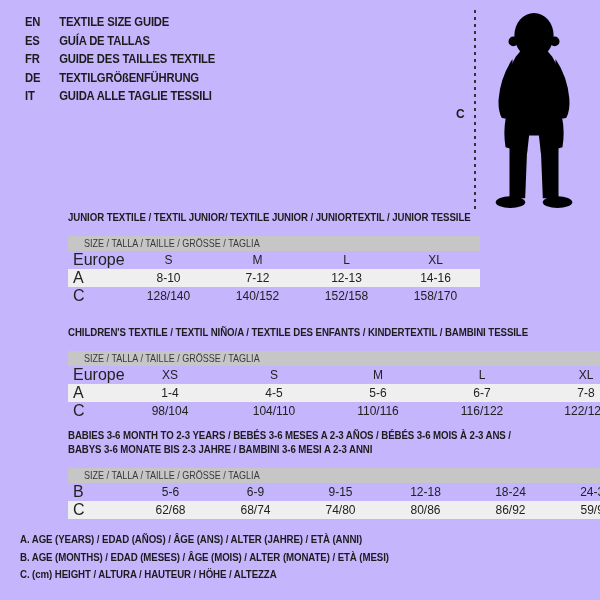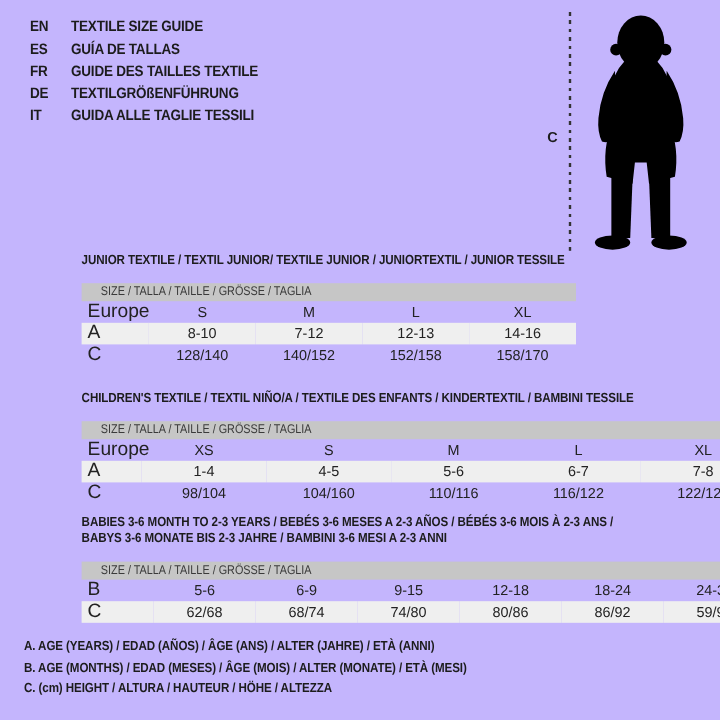--- a/index.html
+++ b/index.html
@@ -179,21 +179,21 @@
               <th>A</th>
               <td>1-4</td>
               <td>4-5</td>
               <td>5-6</td>
               <td>6-7</td>
               <td>7-8</td>
             </tr>
             <tr>
               <th>C</th>
               <td>98/104</td>
-              <td>104/160</td>
+              <td>104/110</td>
               <td>110/116</td>
               <td>116/122</td>
               <td>122/128</td>
             </tr>
           </tbody>
         </table>
       </section>
       <section class="section sec-2">
         <div class="section-heading">BABIES 3-6 MONTH TO 2-3 YEARS / BEBÉS 3-6 MESES A 2-3 AÑOS / BÉBÉS 3-6 MOIS À 2-3 ANS /
 BABYS 3-6 MONATE BIS 2-3 JAHRE / BAMBINI 3-6 MESI A 2-3 ANNI</div>

